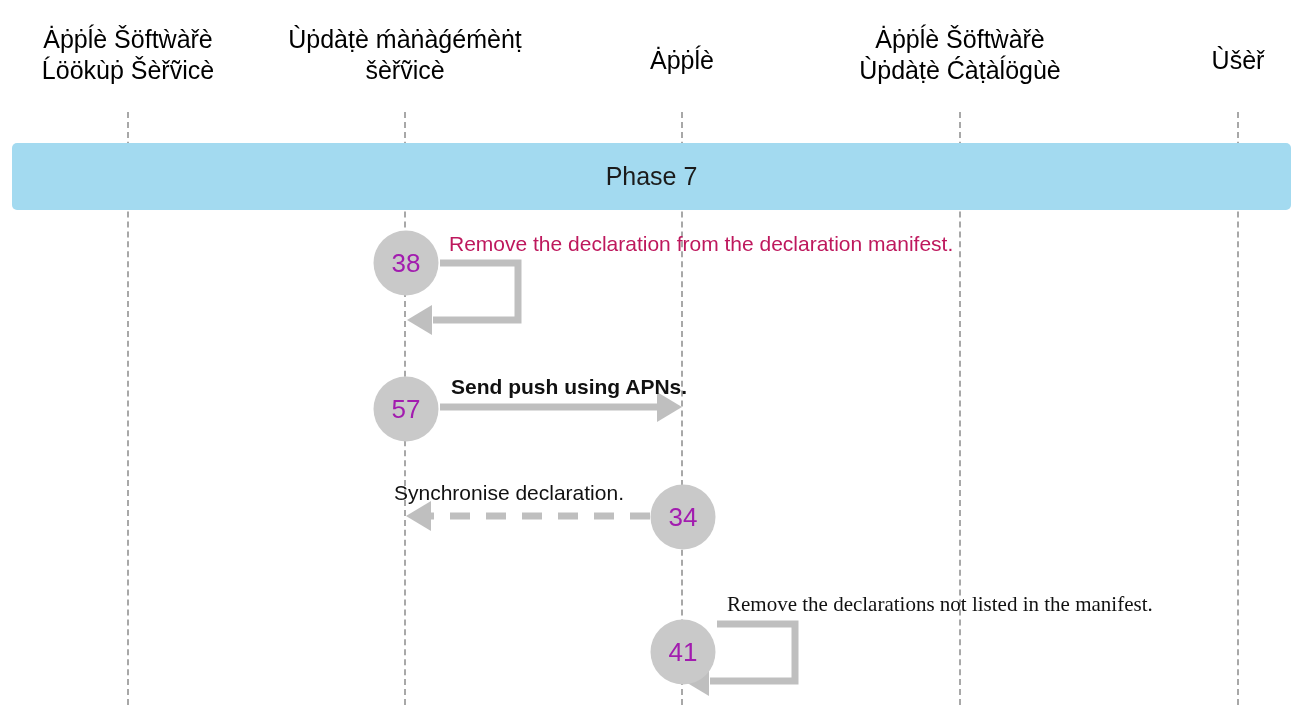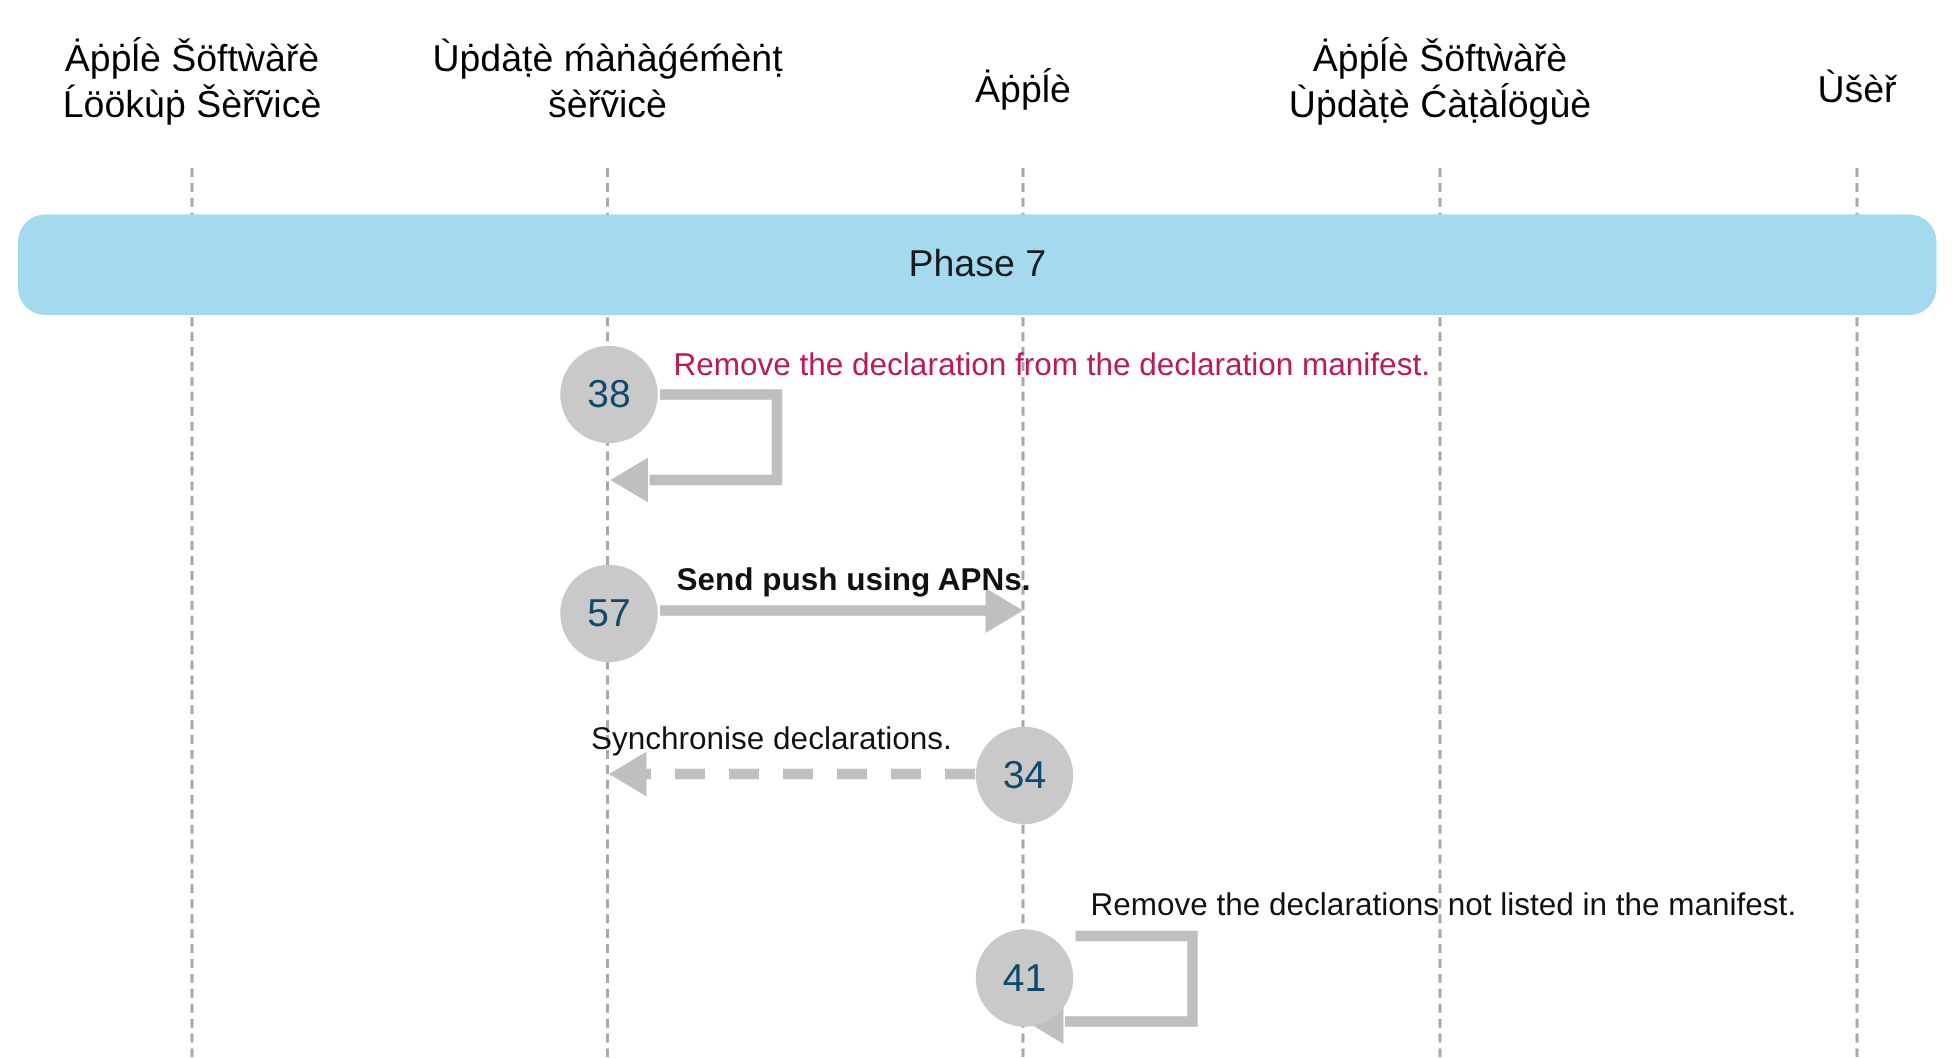--- a/index.html
+++ b/index.html
@@ -35,37 +35,37 @@
   .lifeline {
     position: absolute;
     width: 0;
     border-left: 2px dashed #9a9a9a;
     opacity: 0.85;
   }
   
   .phase-banner {
     position: absolute;
     background: #a3daf0;
-    border-radius: 18px;
+    border-radius: 5px;
     display: flex;
     align-items: center;
     justify-content: center;
     font-size: 25px;
     color: #1b1b1b;
   }
   
   .step-bubble {
     position: absolute;
     border-radius: 50%;
     background: #c9c9c9;
     display: flex;
     align-items: center;
     justify-content: center;
     font-size: 26px;
-    color: #0c4a6e;
+    color: #a21caf;
     transform: translate(-50%, -50%);
     z-index: 4;
   }
   
   .message-label {
     position: absolute;
     font-size: 21px;
     color: #111111;
     white-space: nowrap;
     z-index: 3;
@@ -116,22 +116,22 @@
       <polygon points="682,407 657,392 657,422" fill="#bfbfbf"></polygon>
       <path d="M 650 516 L 429 516" fill="none" stroke="#bfbfbf" stroke-width="7" stroke-linecap="butt" stroke-linejoin="miter" stroke-dasharray="20 16"></path>
       <polygon points="406,516 431,501 431,531" fill="#bfbfbf"></polygon>
       <path d="M 717 624 L 795 624 L 795 681 L 710 681" fill="none" stroke="#bfbfbf" stroke-width="7" stroke-linecap="butt" stroke-linejoin="miter"></path>
       <polygon points="684,681 709,666 709,696" fill="#bfbfbf"></polygon>
     </svg>
 
   <div id="message-labels">
       <div class="message-label" style="left: 449px; top: 232px; color: #be185d;">Remove the declaration from the declaration manifest.</div>
       <div class="message-label" style="left: 451px; top: 375px; color: rgb(17, 17, 17); font-weight: bold;">Send push using APNs.</div>
-      <div class="message-label" style="left: 394px; top: 481px; color: rgb(17, 17, 17);">Synchronise declarations.</div>
-      <div class="message-label" style="left: 727px; top: 592px; color: rgb(17, 17, 17);">Remove the declarations not listed in the manifest.</div>
+      <div class="message-label" style="left: 394px; top: 481px; color: rgb(17, 17, 17);">Synchronise declaration.</div>
+      <div class="message-label" style="left: 727px; top: 592px; color: rgb(17, 17, 17); font-family: Liberation Serif, serif;">Remove the declarations not listed in the manifest.</div>
     </div>
 
   <div id="step-bubbles">
       <div class="step-bubble" style="left: 406px; top: 263px; width: 65px; height: 65px; background: rgb(201, 201, 201);">38</div>
       <div class="step-bubble" style="left: 406px; top: 409px; width: 65px; height: 65px; background: rgb(201, 201, 201);">57</div>
       <div class="step-bubble" style="left: 683px; top: 517px; width: 65px; height: 65px; background: rgb(201, 201, 201);">34</div>
       <div class="step-bubble" style="left: 683px; top: 652px; width: 65px; height: 65px; background: rgb(201, 201, 201);">41</div>
     </div>
 
 </div>

